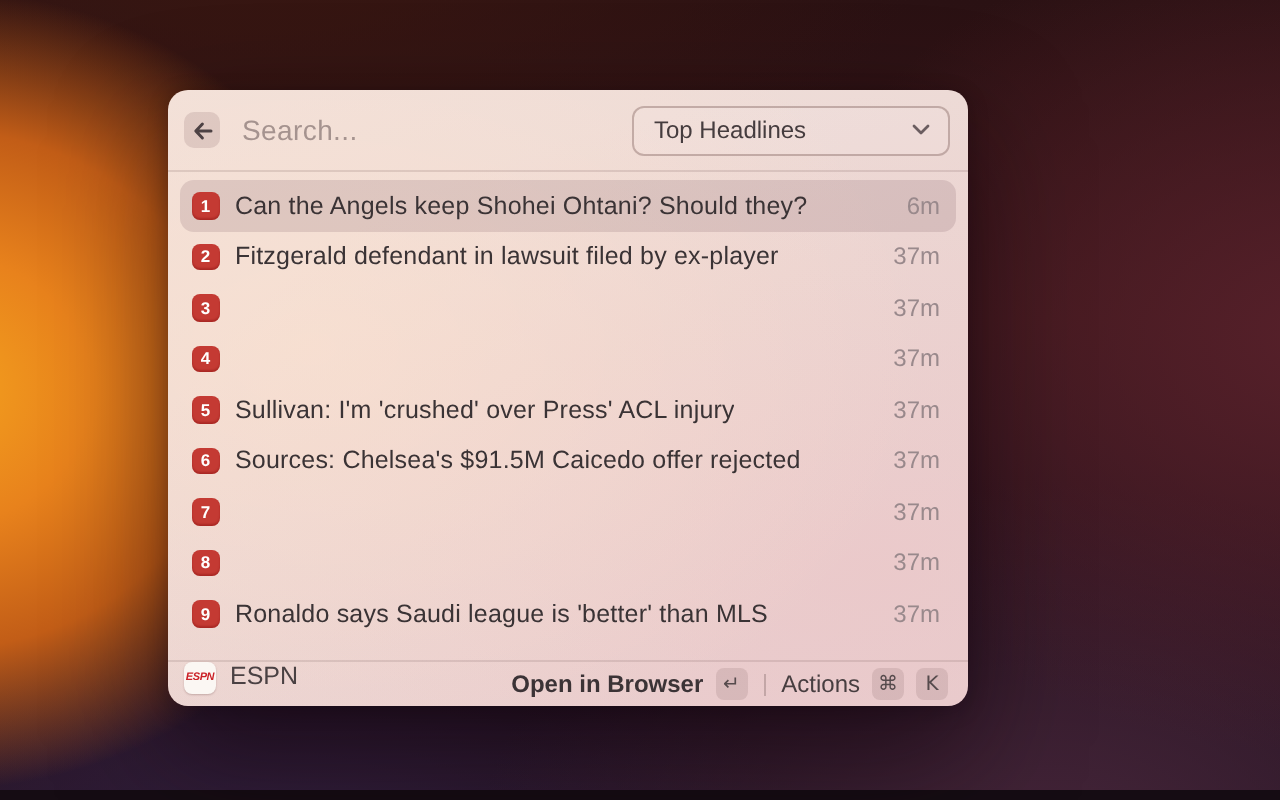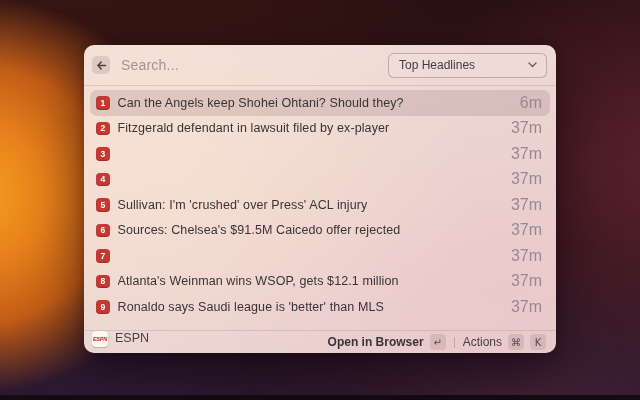--- a/index.html
+++ b/index.html
@@ -15,21 +15,21 @@
       radial-gradient(ellipse 440px 280px at 82% 106%, #452539 0%, rgba(69,37,57,0) 65%),
       radial-gradient(ellipse 440px 260px at 22% 110%, #342040 0%, rgba(52,32,64,0) 60%),
       linear-gradient(180deg, #2a1113 0%, #3a161a 40%, #2d1420 72%, #241323 100%);
   }
   .bottom-strip {
     position: absolute; left: 0; bottom: 0; width: 640px; height: 5px;
     background: #150c13;
   }
 
   .window {
-    position: absolute; left: 84px; top: 45px; width: 472px; height: 308px;
+    position: absolute; left: 84px; top: 45px; width: 400px; height: 308px;
     border-radius: 10px;
     background:
       radial-gradient(ellipse 430px 300px at 18% 42%, rgba(255,228,206,0.55), rgba(255,228,206,0) 72%),
       radial-gradient(ellipse 520px 330px at 88% 78%, rgba(236,186,190,0.38), rgba(236,186,190,0) 72%),
       linear-gradient(160deg, #f0e0db 0%, #ecd8d4 45%, #e8d0d1 100%);
     box-shadow: 0 22px 55px rgba(12,2,10,0.55), 0 2px 10px rgba(12,2,10,0.25);
   }
 
   .header {
     height: 40px; display: flex; align-items: center;
@@ -64,21 +64,21 @@
   .badge {
     width: 13.5px; height: 13.5px; border-radius: 4px; flex-shrink: 0;
     color: #fff; font-size: 8.5px; font-weight: 700;
     display: flex; align-items: center; justify-content: center;
     box-shadow: inset 0 -1px 1px rgba(120,10,10,0.35);
   }
   .title {
     font-size: 12.5px; color: #3a3335; letter-spacing: 0.1px;
     white-space: nowrap; overflow: hidden;
   }
-  .time { margin-left: auto; font-size: 16px; color: #99898c; }
+  .time { margin-left: auto; font-size: 12px; color: #99898c; }
 
   .footer {
     position: absolute; left: 0; right: 0; bottom: 0; height: 23px;
     border-top: 1px solid rgba(104,72,72,0.15);
     display: flex; gap: 7px;
     padding: 0 10px 0 8px;
     border-radius: 0 0 10px 10px;
   }
   .espn-logo {
     width: 16px; height: 16px; border-radius: 4px; background: #fbf7f3;
@@ -154,21 +154,20 @@
           <span class="badge" style="background: rgb(196, 58, 51);">6</span>
           <span class="title">Sources: Chelsea's $91.5M Caicedo offer rejected</span>
           <span class="time">37m</span>
         </div>
         <div class="row">
           <span class="badge" style="background: rgb(196, 58, 51);">7</span>
           <span class="time">37m</span>
         </div>
         <div class="row">
           <span class="badge" style="background: rgb(196, 58, 51);">8</span>
-          <span class="title">Atlanta's Weinman wins WSOP, gets $12.1 million</span>
           <span class="time">37m</span>
         </div>
         <div class="row">
           <span class="badge" style="background: rgb(196, 58, 51);">9</span>
           <span class="title">Ronaldo says Saudi league is 'better' than MLS</span>
           <span class="time">37m</span>
         </div>
       </div>
 
     <div class="footer">

